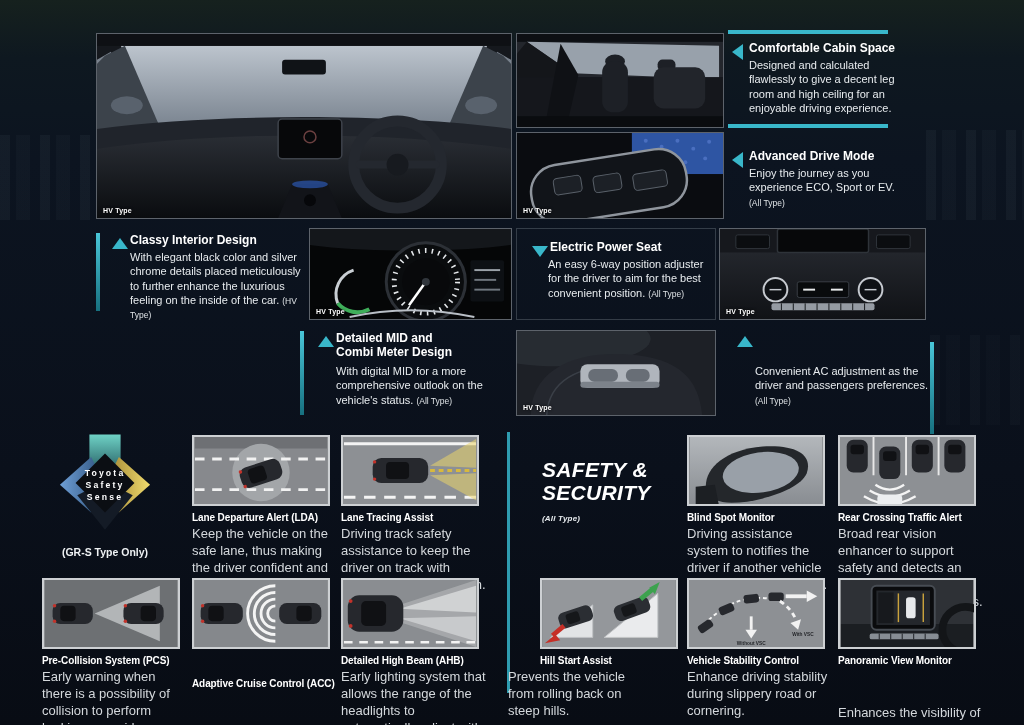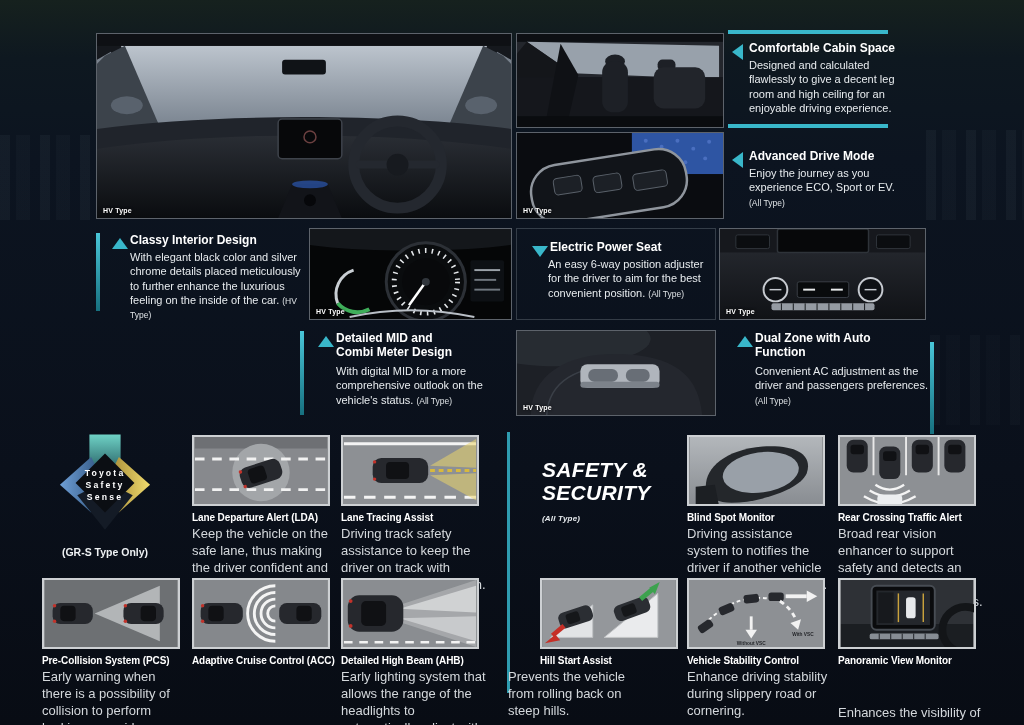--- a/index.html
+++ b/index.html
@@ -218,21 +218,20 @@
       <path d="M30,86 C32,52 60,34 110,36" fill="none" stroke="#3a3f47" stroke-width="1.5"></path>
       <rect x="64" y="34" width="80" height="24" rx="7" fill="#b0b5bc"></rect>
       <rect x="64" y="52" width="80" height="6" rx="3" fill="#7c828a"></rect>
       <rect x="72" y="39" width="30" height="13" rx="6" fill="#686e76"></rect>
       <rect x="110" y="39" width="24" height="13" rx="6" fill="#686e76"></rect>
     </svg>
     <span class="hv">HV Type</span>
   </div>
 
   <div class="tri tri-up" style="left:737px;top:336px"></div>
-  <div class="f-title" style="left:755px;top:331px;width:118px">Dual Zone with Auto Function</div>
   <div class="f-desc" style="left:755px;top:364px;width:175px">
     <span>Convenient AC adjustment as the driver and passengers preferences.</span>
     <span class="tag">(All Type)</span>
   </div>
   <div class="bar-v" style="left:930px;top:342px;height:92px"></div>
 
   <svg style="position:absolute;left:53px;top:431px" width="104" height="104" viewBox="0 0 120 120">
     <defs>
       <linearGradient id="tealG" x1="0" y1="0" x2="0" y2="1">
           <stop offset="0" stop-color="#6fd2c6"></stop>
@@ -376,21 +375,21 @@
       <rect x="88" y="24" width="44" height="22" rx="8" fill="#26282d"></rect>
       <rect x="106" y="27" width="16" height="16" rx="4" fill="#101114"></rect>
       <g fill="none" stroke="#f4f4f4" stroke-width="3">
         <path d="M84,27 A8,8 0 0 0 84,43"></path>
         <path d="M84,20 A15,15 0 0 0 84,50"></path>
         <path d="M84,13 A22,22 0 0 0 84,57"></path>
         <path d="M84,6 A29,29 0 0 0 84,64"></path>
       </g>
     </svg>
   </div>
-  <div class="t-title" style="left:192px;top:655px">Adaptive Cruise Control (ACC)</div>
+  <div class="t-title" style="left:192px;top:678px">Adaptive Cruise Control (ACC)</div>
 
   <div class="t-img" style="left:341px;top:578px">
     <svg viewBox="0 0 138 70">
       <rect width="138" height="70" fill="#8a8d91"></rect>
       <polygon points="58,26 138,0 138,70 58,44" fill="#d7d9da" opacity="0.35"></polygon>
       <polygon points="58,30 138,6 138,34" fill="#d7d9da" opacity="0.85"></polygon>
       <polygon points="58,40 138,38 138,64" fill="#d7d9da" opacity="0.7"></polygon>
       <rect x="4" y="16" width="58" height="38" rx="12" fill="#26282d"></rect>
       <rect x="18" y="22" width="26" height="26" rx="5" fill="#101114"></rect>
       <circle cx="7" cy="22" r="2" fill="#c2322a"></circle>

